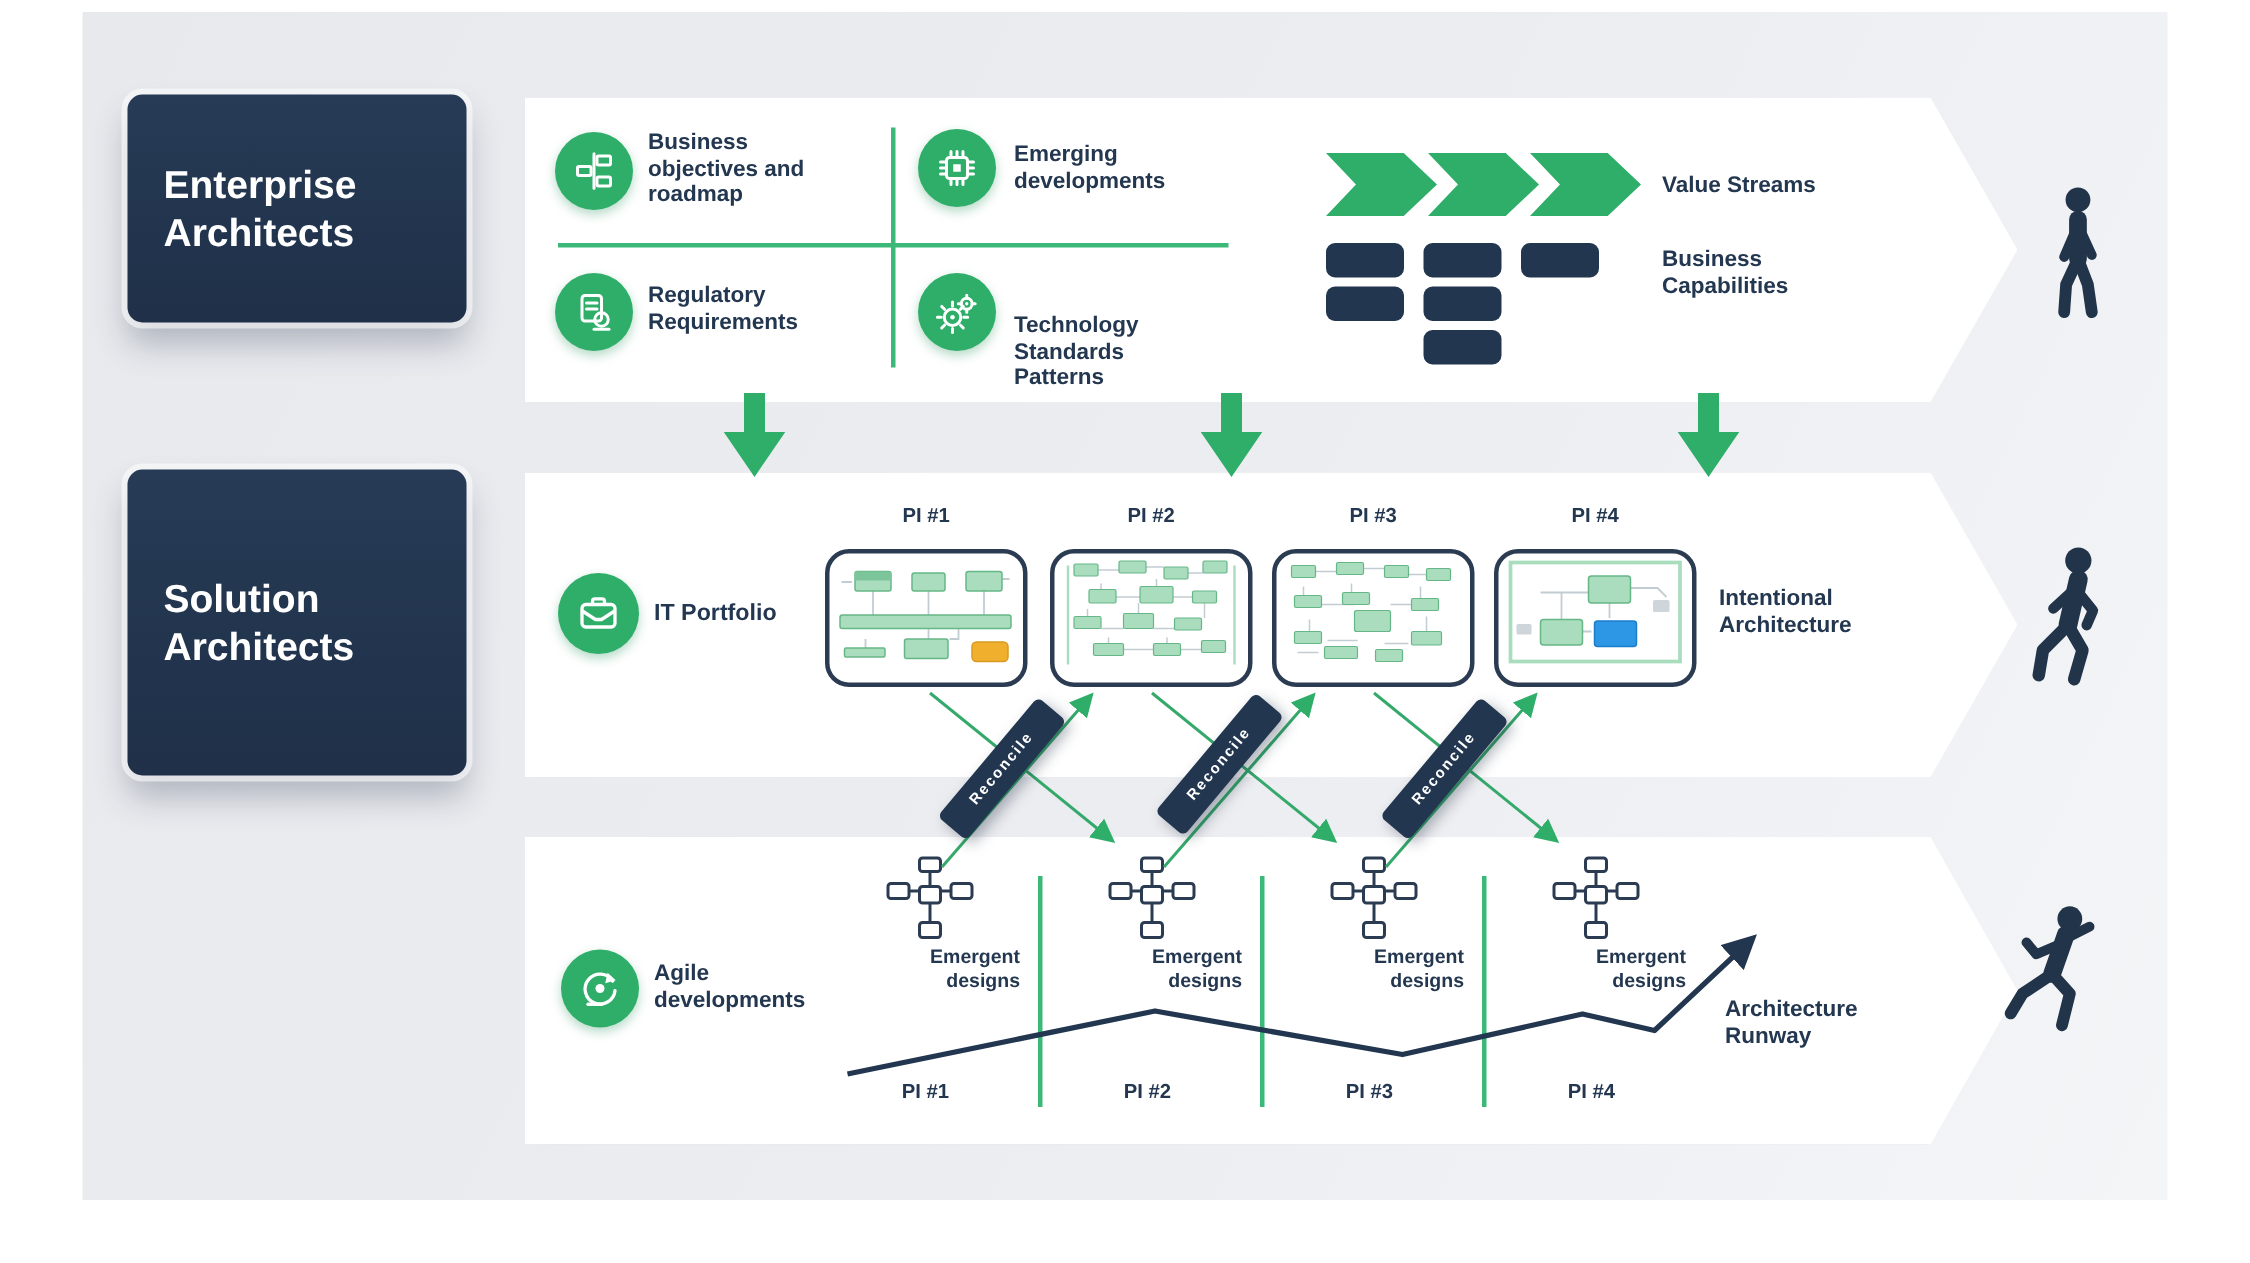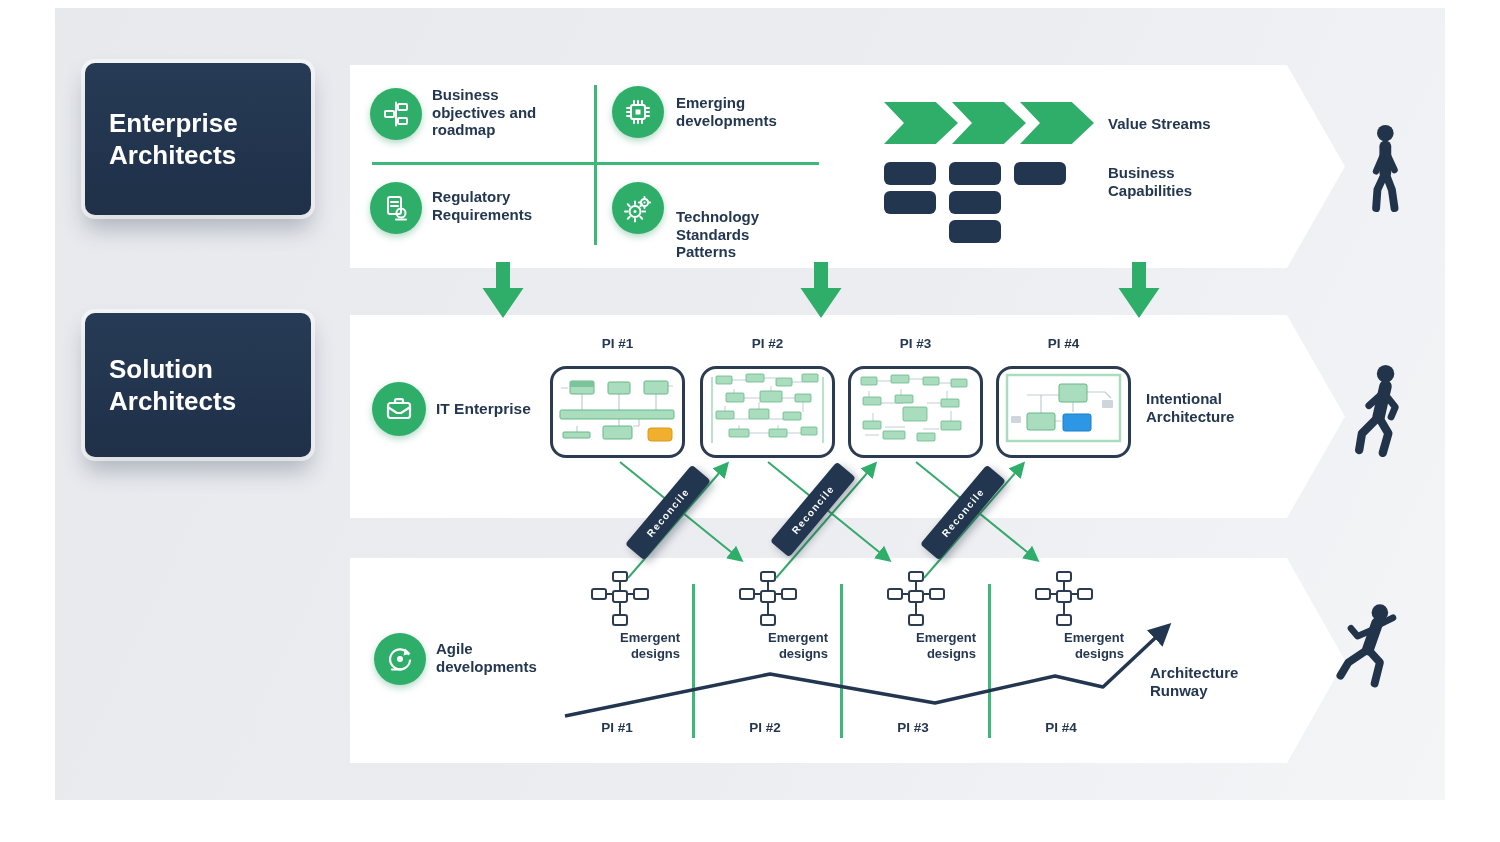--- a/index.html
+++ b/index.html
@@ -45,21 +45,21 @@
 <body>
 
 <div class="canvas">
 
   <div class="backdrop"></div>
 
   <div class="rowbox" style="top:63px;height:152px;">
     <div>Enterprise
 Architects</div>
   </div>
-  <div class="rowbox" style="top:313px;height:144px;">
+  <div class="rowbox" style="top:313px;height:204px;">
     <div>Solution
 Architects</div>
   </div>
 
   <div class="band" style="top:65px;height:203px;"></div>
   <div class="band" style="top:315px;height:203px;"></div>
   <div class="band" style="top:558px;height:205px;"></div>
 
   <div class="gcircle" style="left:370px;top:88px;">
     <svg width="30" height="30" viewBox="0 0 30 30">
@@ -146,21 +146,21 @@
 
   <div class="gcircle" style="left:372px;top:382px;width:54px;height:54px;">
     <svg width="30" height="30" viewBox="0 0 30 30">
       <g stroke="#fff" stroke-width="2.2" fill="none" stroke-linecap="round" stroke-linejoin="round">
         <rect x="4" y="9" width="22" height="15" rx="2.5"></rect>
         <path d="M11 9 V6.8 a1.6 1.6 0 0 1 1.6 -1.6 h4.8 a1.6 1.6 0 0 1 1.6 1.6 V9"></path>
         <path d="M4.5 13.5 L13 19 h4 L25.5 13.5"></path>
       </g>
     </svg>
   </div>
-  <div class="lab" style="left:436px;top:400px;font-size:15.5px;">IT Enterprise</div>
+  <div class="lab" style="left:436px;top:400px;font-size:15.5px;">IT Portfolio</div>
 
   <div class="pi-label" style="left:550px;">PI #1</div>
   <div class="pi-label" style="left:700px;">PI #2</div>
   <div class="pi-label" style="left:848px;">PI #3</div>
   <div class="pi-label" style="left:996px;">PI #4</div>
 
   <div class="pi-box" style="left:550px;">
     <svg width="129" height="86" viewBox="0 0 129 86">
       <g stroke="#c2ccd3" stroke-width="1.2" fill="none">
         <path d="M29 25 V41 M66 25 V41 M103 25 V41 M66 50 V57 M24 57 V63 M86 50 V57 H80"></path>

